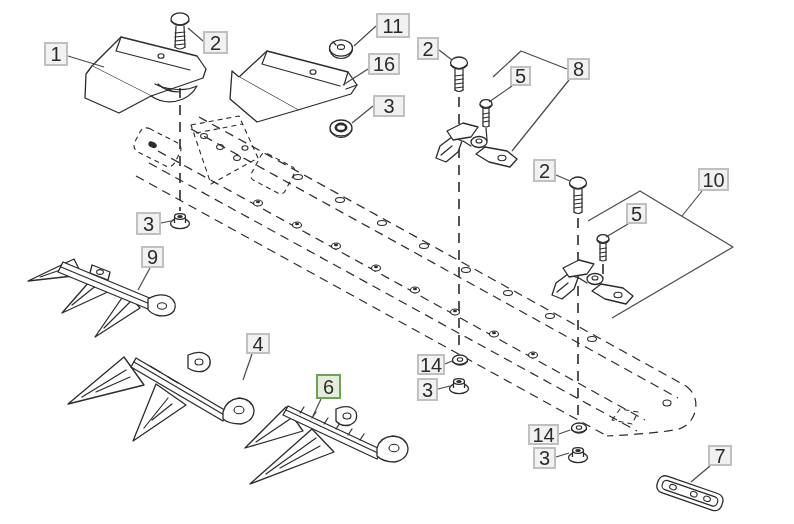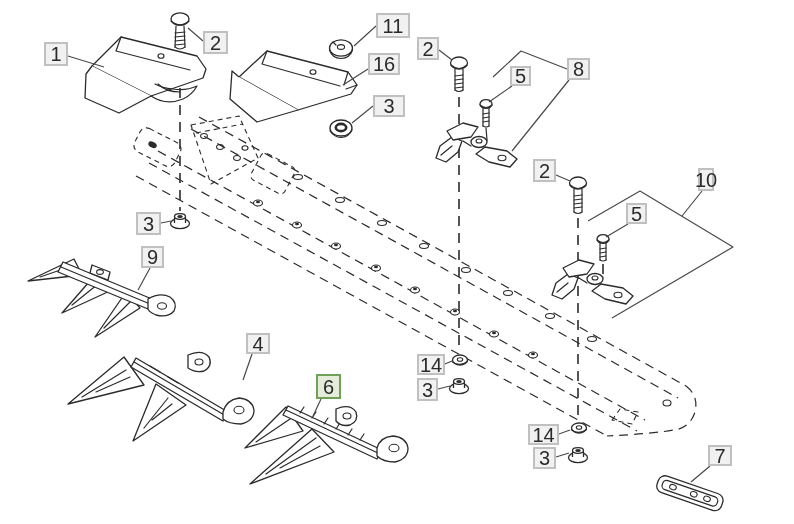--- a/index.html
+++ b/index.html
@@ -304,21 +304,21 @@
 
   <div class="callout" style="left:44px;top:42px;width:24px;height:24px">1</div>
   <div class="callout" style="left:203px;top:31px;width:25px;height:23px">2</div>
   <div class="callout" style="left:376px;top:13px;width:34px;height:25px">11</div>
   <div class="callout" style="left:368px;top:53px;width:32px;height:22px">16</div>
   <div class="callout" style="left:373px;top:95px;width:32px;height:22px">3</div>
   <div class="callout" style="left:417px;top:37px;width:22px;height:23px">2</div>
   <div class="callout" style="left:510px;top:66px;width:21px;height:20px">5</div>
   <div class="callout" style="left:567px;top:58px;width:23px;height:22px">8</div>
   <div class="callout" style="left:533px;top:159px;width:23px;height:23px">2</div>
-  <div class="callout" style="left:698px;top:168px;width:16px;height:23px">10</div>
+  <div class="callout" style="left:698px;top:168px;width:31px;height:23px">10</div>
   <div class="callout" style="left:626px;top:203px;width:21px;height:21px">5</div>
   <div class="callout" style="left:136px;top:212px;width:25px;height:23px">3</div>
   <div class="callout" style="left:141px;top:246px;width:23px;height:22px">9</div>
   <div class="callout" style="left:246px;top:333px;width:24px;height:21px">4</div>
   <div class="callout highlighted" style="left:316px;top:374px;width:25px;height:25px">6</div>
   <div class="callout" style="left:417px;top:354px;width:28px;height:21px">14</div>
   <div class="callout" style="left:417px;top:378px;width:21px;height:23px">3</div>
   <div class="callout" style="left:528px;top:424px;width:31px;height:21px">14</div>
   <div class="callout" style="left:533px;top:447px;width:23px;height:22px">3</div>
   <div class="callout" style="left:708px;top:445px;width:24px;height:21px">7</div>

